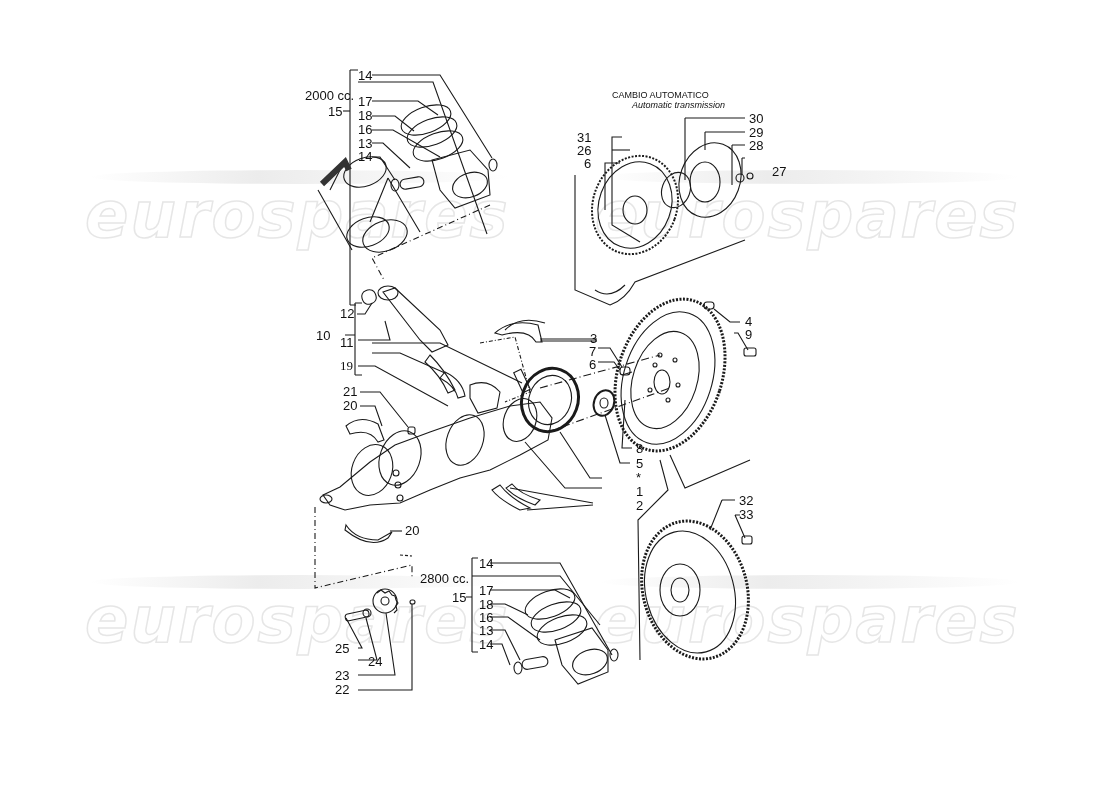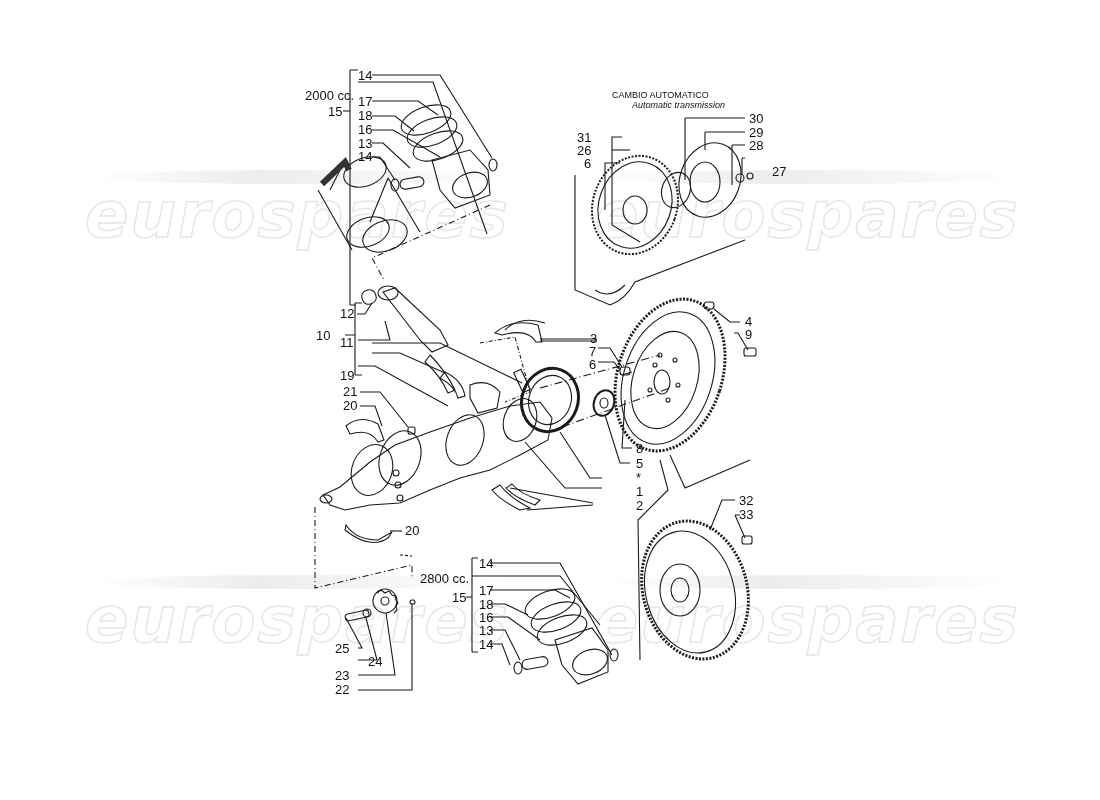--- a/index.html
+++ b/index.html
@@ -243,21 +243,21 @@
   <div class="lbl" style="left:577px;top:145px;">26</div>
   <div class="lbl" style="left:584px;top:158px;">6</div>
   <div class="lbl" style="left:749px;top:113px;">30</div>
   <div class="lbl" style="left:749px;top:127px;">29</div>
   <div class="lbl" style="left:749px;top:140px;">28</div>
   <div class="lbl" style="left:749px;top:166px;margin-left:23px;">27</div>
 
   <div class="lbl" style="left:340px;top:308px;">12</div>
   <div class="lbl" style="left:316px;top:330px;">10</div>
   <div class="lbl" style="left:340px;top:337px;">11</div>
-  <div class="lbl" style="left:340px;top:370px;">19</div>
+  <div class="lbl" style="left:340px;top:360px;font-family:Liberation Serif, serif;">19</div>
 
   <div class="lbl" style="left:343px;top:386px;">21</div>
   <div class="lbl" style="left:343px;top:400px;">20</div>
   <div class="lbl" style="left:405px;top:525px;">20</div>
 
   <div class="lbl" style="left:590px;top:333px;">3</div>
   <div class="lbl" style="left:589px;top:346px;">7</div>
   <div class="lbl" style="left:589px;top:359px;">6</div>
   <div class="lbl" style="left:745px;top:316px;">4</div>
   <div class="lbl" style="left:745px;top:329px;">9</div>

